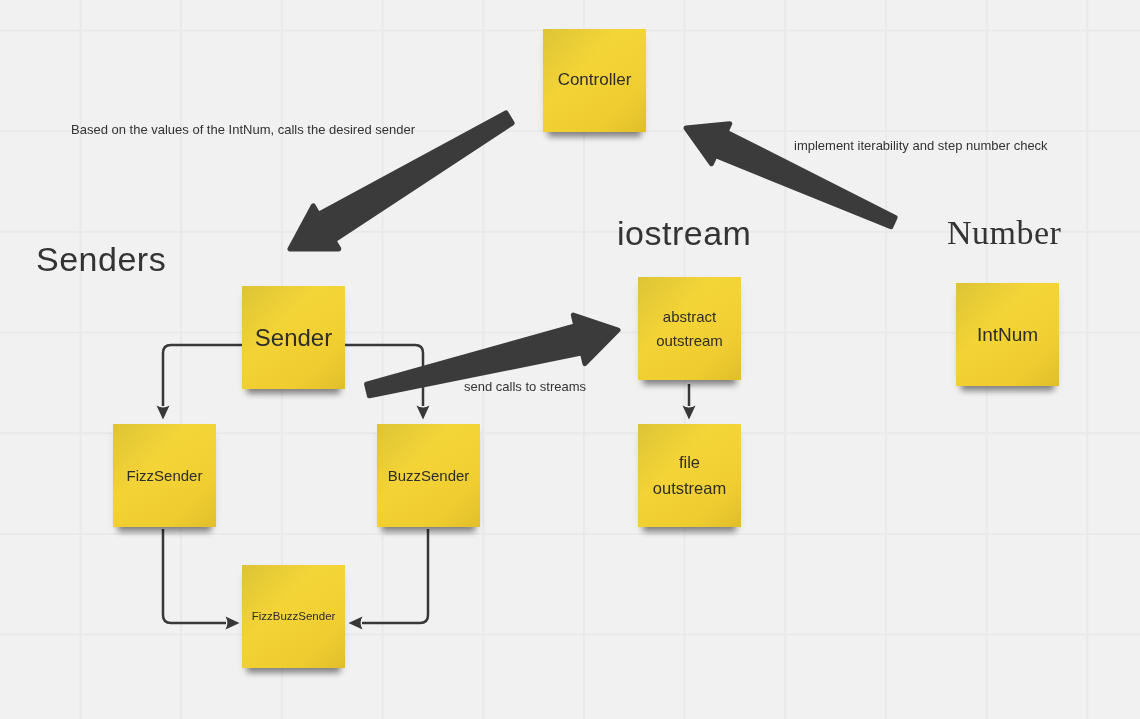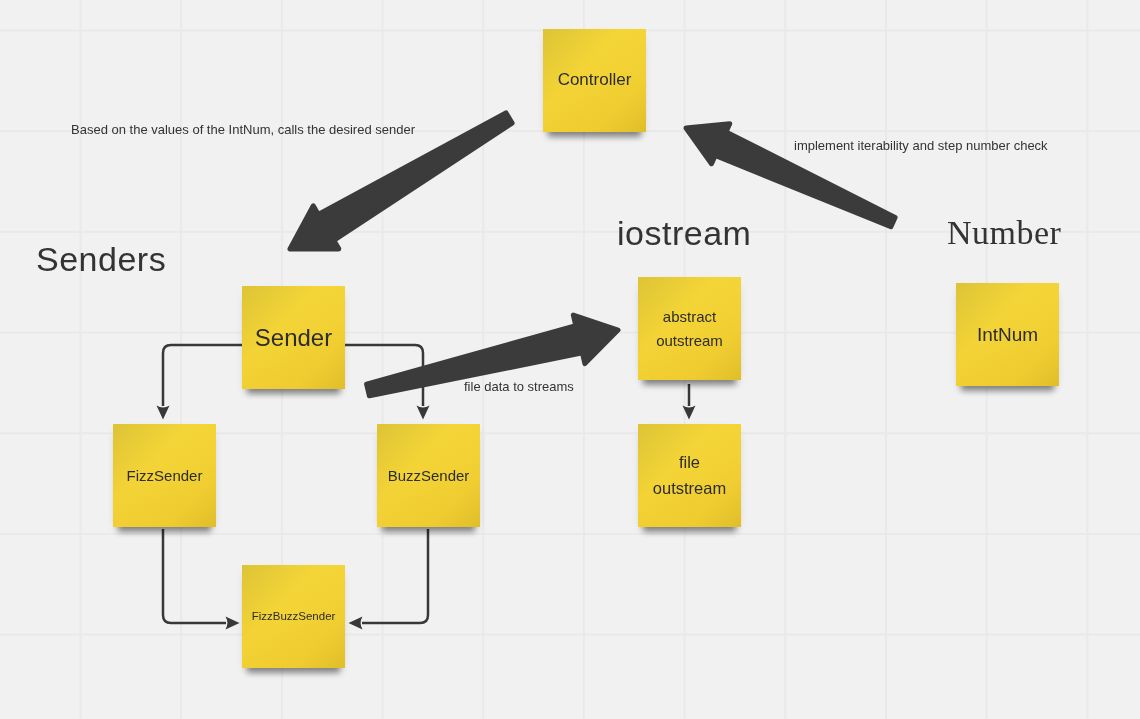--- a/index.html
+++ b/index.html
@@ -62,21 +62,21 @@
     <polygon points="895.1,217.4 726.0,131.9 729.7,123.7 686,128 711.5,163.7 715.2,155.5 890.9,226.6" fill="#3b3b3b" stroke="#3b3b3b" stroke-width="5" stroke-linejoin="round"></polygon>
     <polygon points="369.4,395.8 582.4,352.9 584.9,363.6 618,330 573.3,315.0 575.8,325.7 366.6,384.2" fill="#3b3b3b" stroke="#3b3b3b" stroke-width="5" stroke-linejoin="round"></polygon>
   </svg>
 
   <div class="big-title" style="left:36px;top:240px;">Senders</div>
   <div class="big-title" style="left:617px;top:214px;">iostream</div>
   <div class="big-title" style="left:947px;top:214px;font-family:Liberation Serif, serif;">Number</div>
 
   <div class="label" style="left:71px;top:122px;">Based on the values of the IntNum, calls the desired sender</div>
   <div class="label" style="left:794px;top:138px;">implement iterability and step number check</div>
-  <div class="label" style="left:464px;top:379px;">file data to streams</div>
+  <div class="label" style="left:464px;top:379px;">send calls to streams</div>
 
   <div class="note" style="left:543px;top:29px;font-size:17px;">
     <span>Controller</span>
   </div>
 
   <div class="note" style="left:242px;top:286px;font-size:24px;">
     <span>Sender</span>
   </div>
 
   <div class="note" style="left:113px;top:424px;font-size:15px;">

